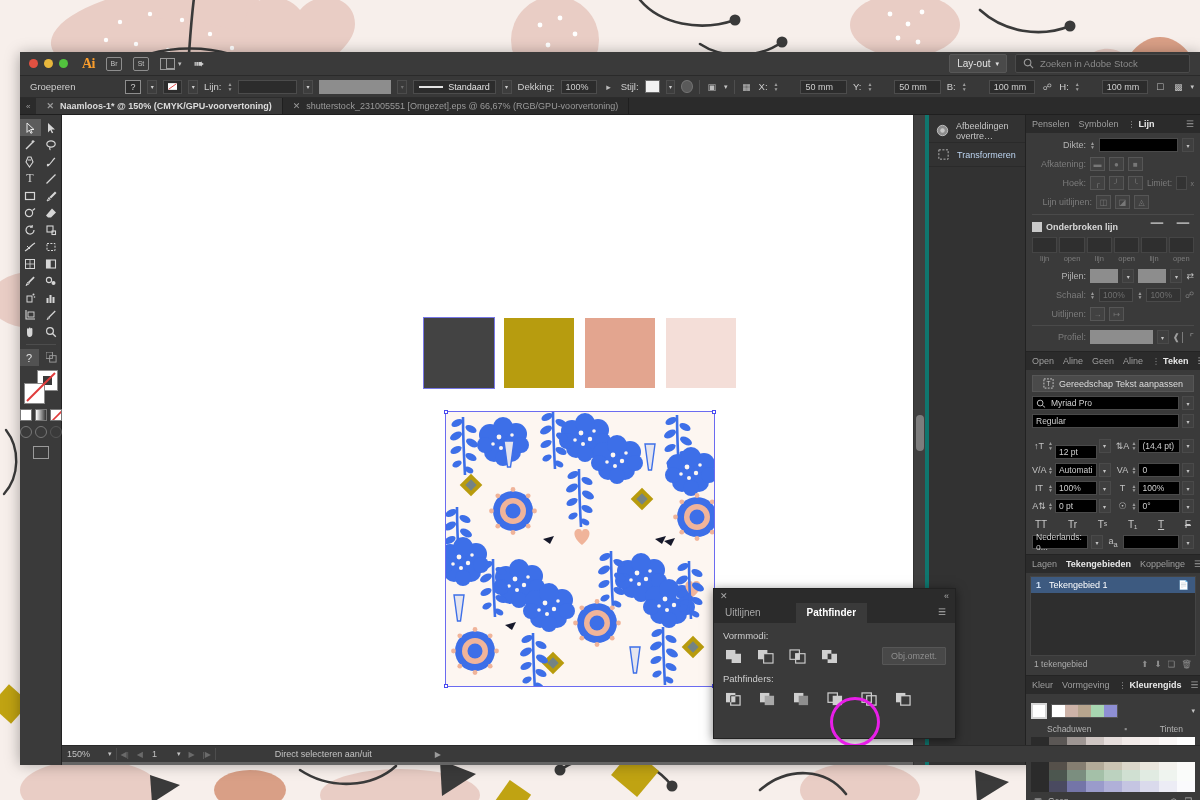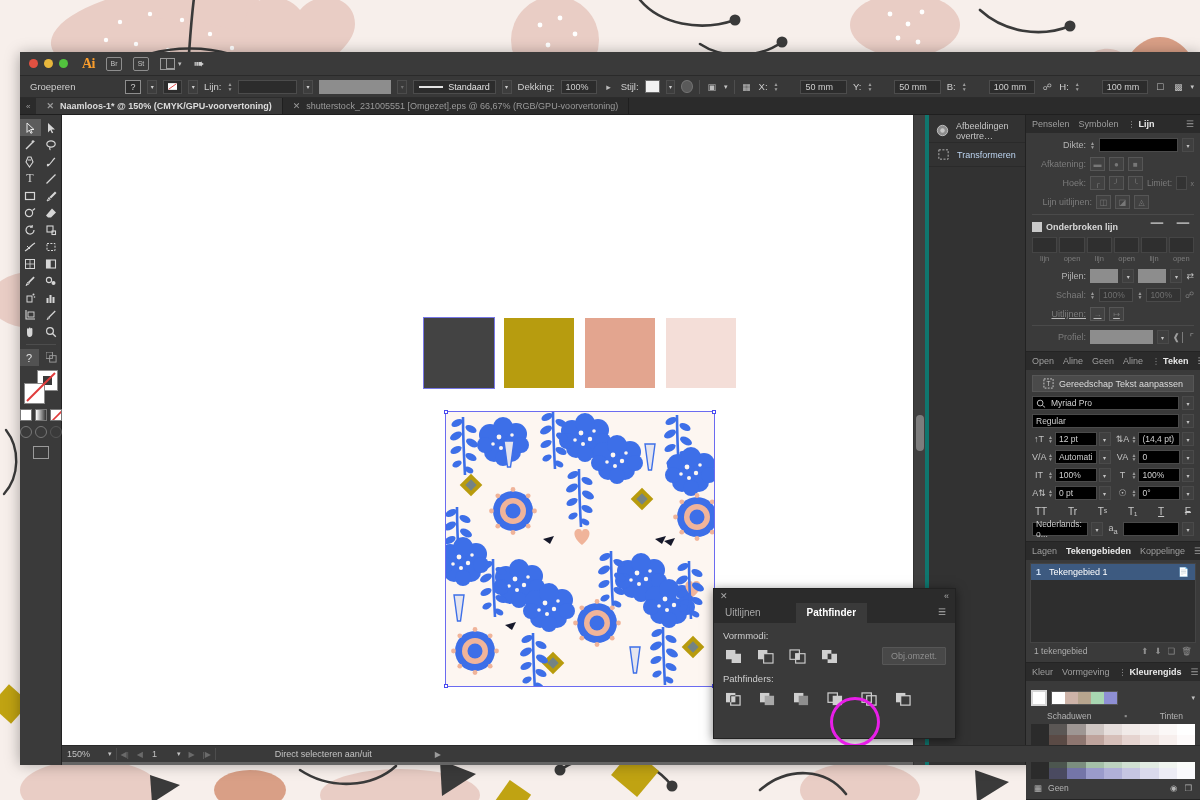--- a/index.html
+++ b/index.html
@@ -363,20 +363,33 @@
     <div class="mini-app">St</div>
     <div class="arrange-ico">
       <span class="arrange-box">
           <i></i>
           <u></u>
         </span>
         <span class="chev">▾</span>
     </div>
     <div class="boat">➠</div>
 
+    <div id="titlebar-right">
+      <div id="layout-btn">
+        <span>Lay-out</span>
+        <span class="chev">▾</span>
+      </div>
+      <div id="stock-search">
+        <svg width="11" height="11" viewBox="0 0 12 12">
+          <circle cx="5" cy="5" r="3.6" stroke="#9a9a9a" fill="none" stroke-width="1.2"></circle>
+          <line x1="7.6" y1="7.6" x2="11" y2="11" stroke="#9a9a9a" stroke-width="1.2"></line>
+        </svg>
+        <span>Zoeken in Adobe Stock</span>
+      </div>
+    </div>
   </div>
 
   <div id="controlbar">
     <span class="cb-label" style="width:106px;padding-left:4px;">Groeperen</span>
 
     <div class="fld" style="width:18px;justify-content:center;border-color:#8d8d8d;">?</div>
     <div class="dd">▾</div>
 
     <div class="fld" style="width:19px;justify-content:center;">
       <svg width="15" height="11" viewBox="0 0 16 12">
@@ -901,21 +914,21 @@
             <span style="color:#c3c3c3;font-size:9px;">⇄</span>
           </div>
           <div class="prow">
             <span class="lbl dim">Schaal:</span>
             <span class="stepper">▲<br>▼</span>
             <div class="field dim" style="flex:1;">100%</div>
             <span class="stepper">▲<br>▼</span>
             <div class="field dim" style="flex:1;">100%</div>
             <span style="color:#7b7b7b;font-size:9px;">☍</span>
           </div>
-          <div class="prow" style="margin-bottom:2px;text-decoration:underline;">
+          <div class="prow" style="margin-bottom:2px;">
             <span class="lbl dim">Uitlijnen:</span>
             <span class="ibtn dim">→</span>
             <span class="ibtn dim">↦</span>
           </div>
           <div style="border-top:1px solid #4a4a4a;margin:4px 0 4px;"></div>
           <div class="prow" style="margin-bottom:2px;">
             <span class="lbl dim">Profiel:</span>
             <div class="field" style="flex:1;background:#8d8d8d;border-color:#8d8d8d;"></div>
             <div class="ddarrow">▾</div>
             <span style="color:#9e9e9e;font-size:9px;">❰│</span>
@@ -953,21 +966,21 @@
             <div class="ddarrow">▾</div>
           </div>
           <div class="selrow">
             <div class="field" style="flex:1;">Regular</div>
             <div class="ddarrow">▾</div>
           </div>
           <div class="twocol">
             <div>
               <span class="micon">↑T</span>
               <span class="stepper">▲<br>▼</span>
-              <div class="field" style="flex:1;">12 pt</div>
+              <div class="field" style="flex:1;margin-top:13px;">12 pt</div>
               <div class="ddarrow">▾</div>
             </div>
             <div>
               <span class="micon">⇅A</span>
               <span class="stepper">▲<br>▼</span>
               <div class="field" style="flex:1;">(14,4 pt)</div>
               <div class="ddarrow">▾</div>
             </div>
           </div>
           <div class="twocol">

